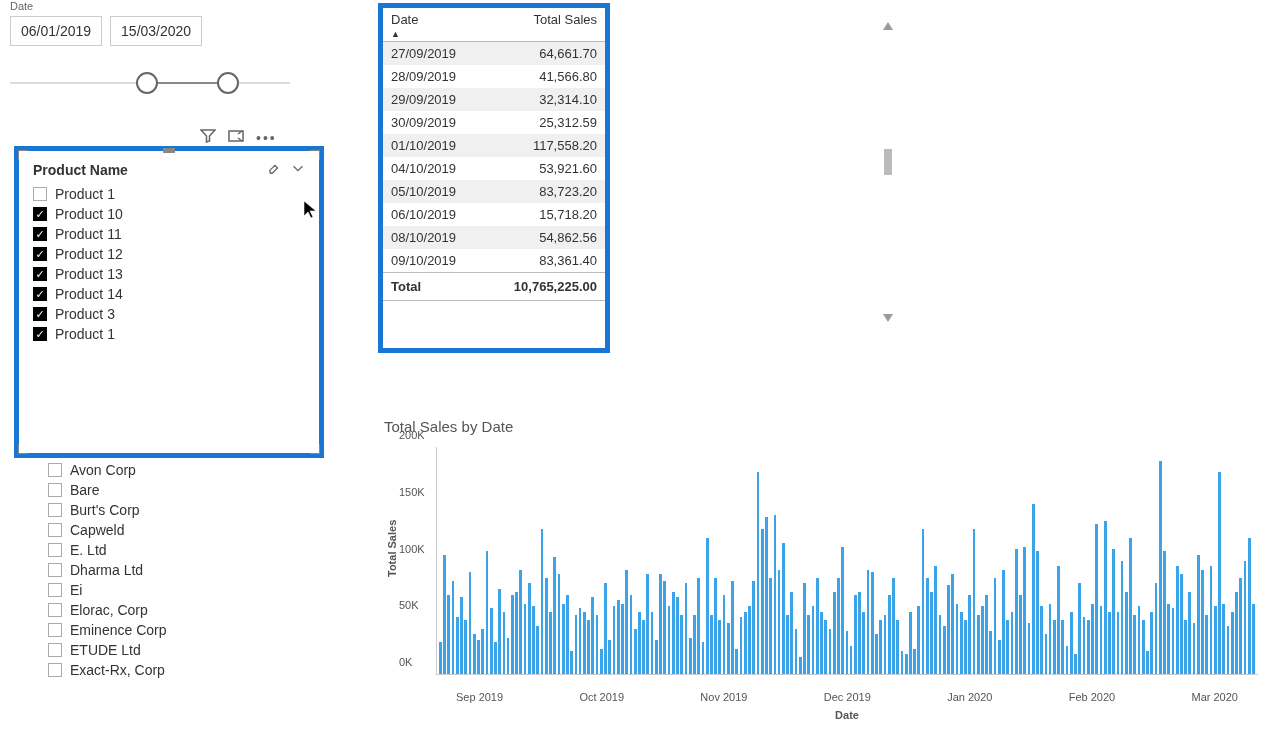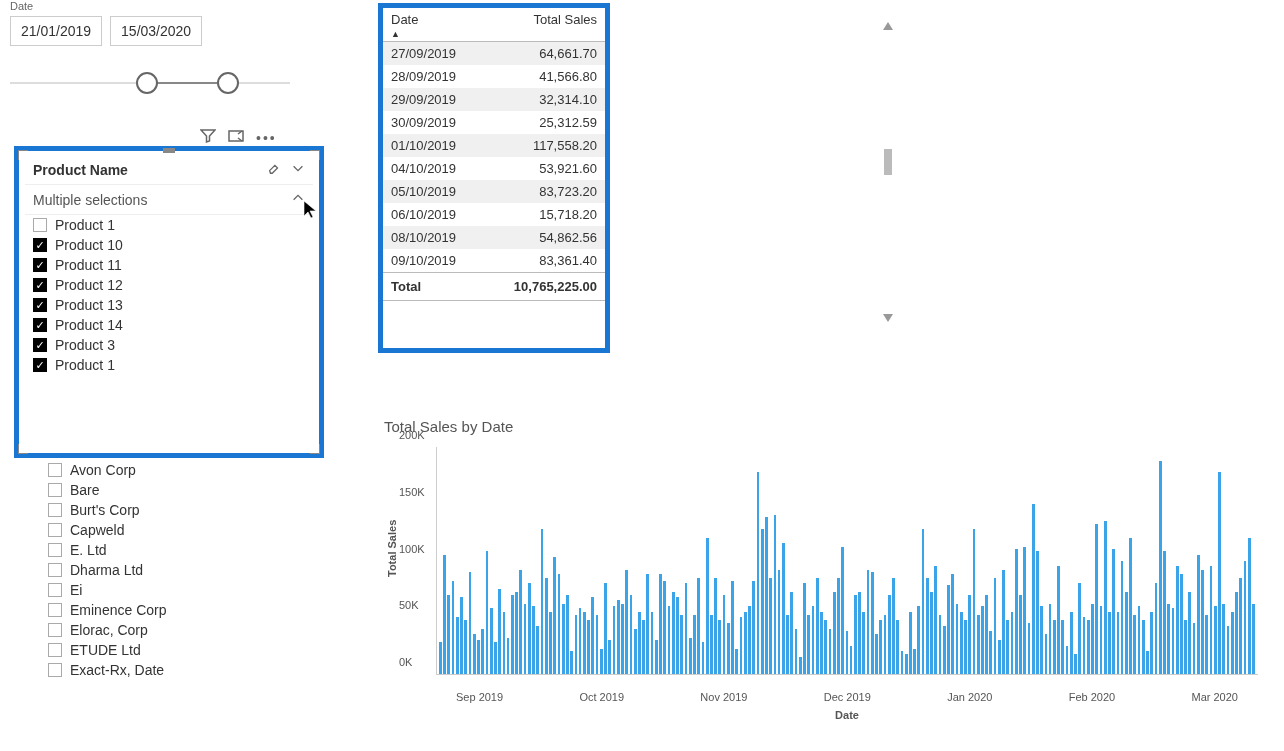--- a/index.html
+++ b/index.html
@@ -149,21 +149,21 @@
   .bar { flex: 1 1 0; background: #3ba3e8; }
   .x-axis { position: absolute; left: 0; right: 0; bottom: 16px; display: flex; justify-content: space-between; font-size: 11px; color: #555; padding: 0 20px; }
   .x-label { position: absolute; bottom: -2px; left: 50%; transform: translateX(-50%); font-size: 11px; font-weight: 600; color: #555; }
 </style>
 </head>
 <body>
 
 <div class="date-slicer">
   <div class="date-slicer-label">Date</div>
   <div class="date-inputs">
-    <div class="date-input">21/01/2019</div>
+    <div class="date-input">06/01/2019</div>
     <div class="date-input">15/03/2020</div>
   </div>
   <div class="range-track">
     <div class="range-line"></div>
     <div class="range-fill" id="range-fill" style="left: 49%; right: 22%;"></div>
     <div class="range-handle" id="rh1" style="left: calc(49% - 11px);"></div>
     <div class="range-handle" id="rh2" style="left: calc(78% - 11px);"></div>
   </div>
 </div>
 
@@ -197,28 +197,20 @@
               <path d="M3 11 L9 5 l3 3 -6 6 H4z"></path>
             </svg>
         </span>
         <span>
           <svg viewBox="0 0 16 16">
               <path d="M3 6 l5 5 5 -5"></path>
             </svg>
         </span>
       </span>
     </div>
-    <div class="product-dropdown">
-      <span>Multiple selections</span>
-      <span>
-        <svg viewBox="0 0 16 16" width="14" height="14" stroke="#666" fill="none" stroke-width="1.5">
-            <path d="M3 10 l5 -5 5 5"></path>
-          </svg>
-      </span>
-    </div>
     <div class="product-list" id="product-list">
         <div class="check-row">
           <span class="check-box"></span>
           <span>Product 1</span>
         </div>
         <div class="check-row">
           <span class="check-box checked">✓</span>
           <span>Product 10</span>
         </div>
         <div class="check-row">
@@ -279,33 +271,33 @@
     <div class="check-row">
       <span class="check-box"></span>
       <span>Dharma Ltd</span>
     </div>
     <div class="check-row">
       <span class="check-box"></span>
       <span>Ei</span>
     </div>
     <div class="check-row">
       <span class="check-box"></span>
+      <span>Elorac, Corp</span>
+    </div>
+    <div class="check-row">
+      <span class="check-box"></span>
       <span>Eminence Corp</span>
     </div>
     <div class="check-row">
       <span class="check-box"></span>
-      <span>Elorac, Corp</span>
-    </div>
-    <div class="check-row">
-      <span class="check-box"></span>
       <span>ETUDE Ltd</span>
     </div>
     <div class="check-row">
       <span class="check-box"></span>
-      <span>Exact-Rx, Date</span>
+      <span>Exact-Rx, Corp</span>
     </div>
   </div>
 
 <div class="table-panel">
   <table class="sales-table">
     <thead>
       <tr>
         <th>
           <span>Date</span>
           <span class="sort-arrow">▲</span>

